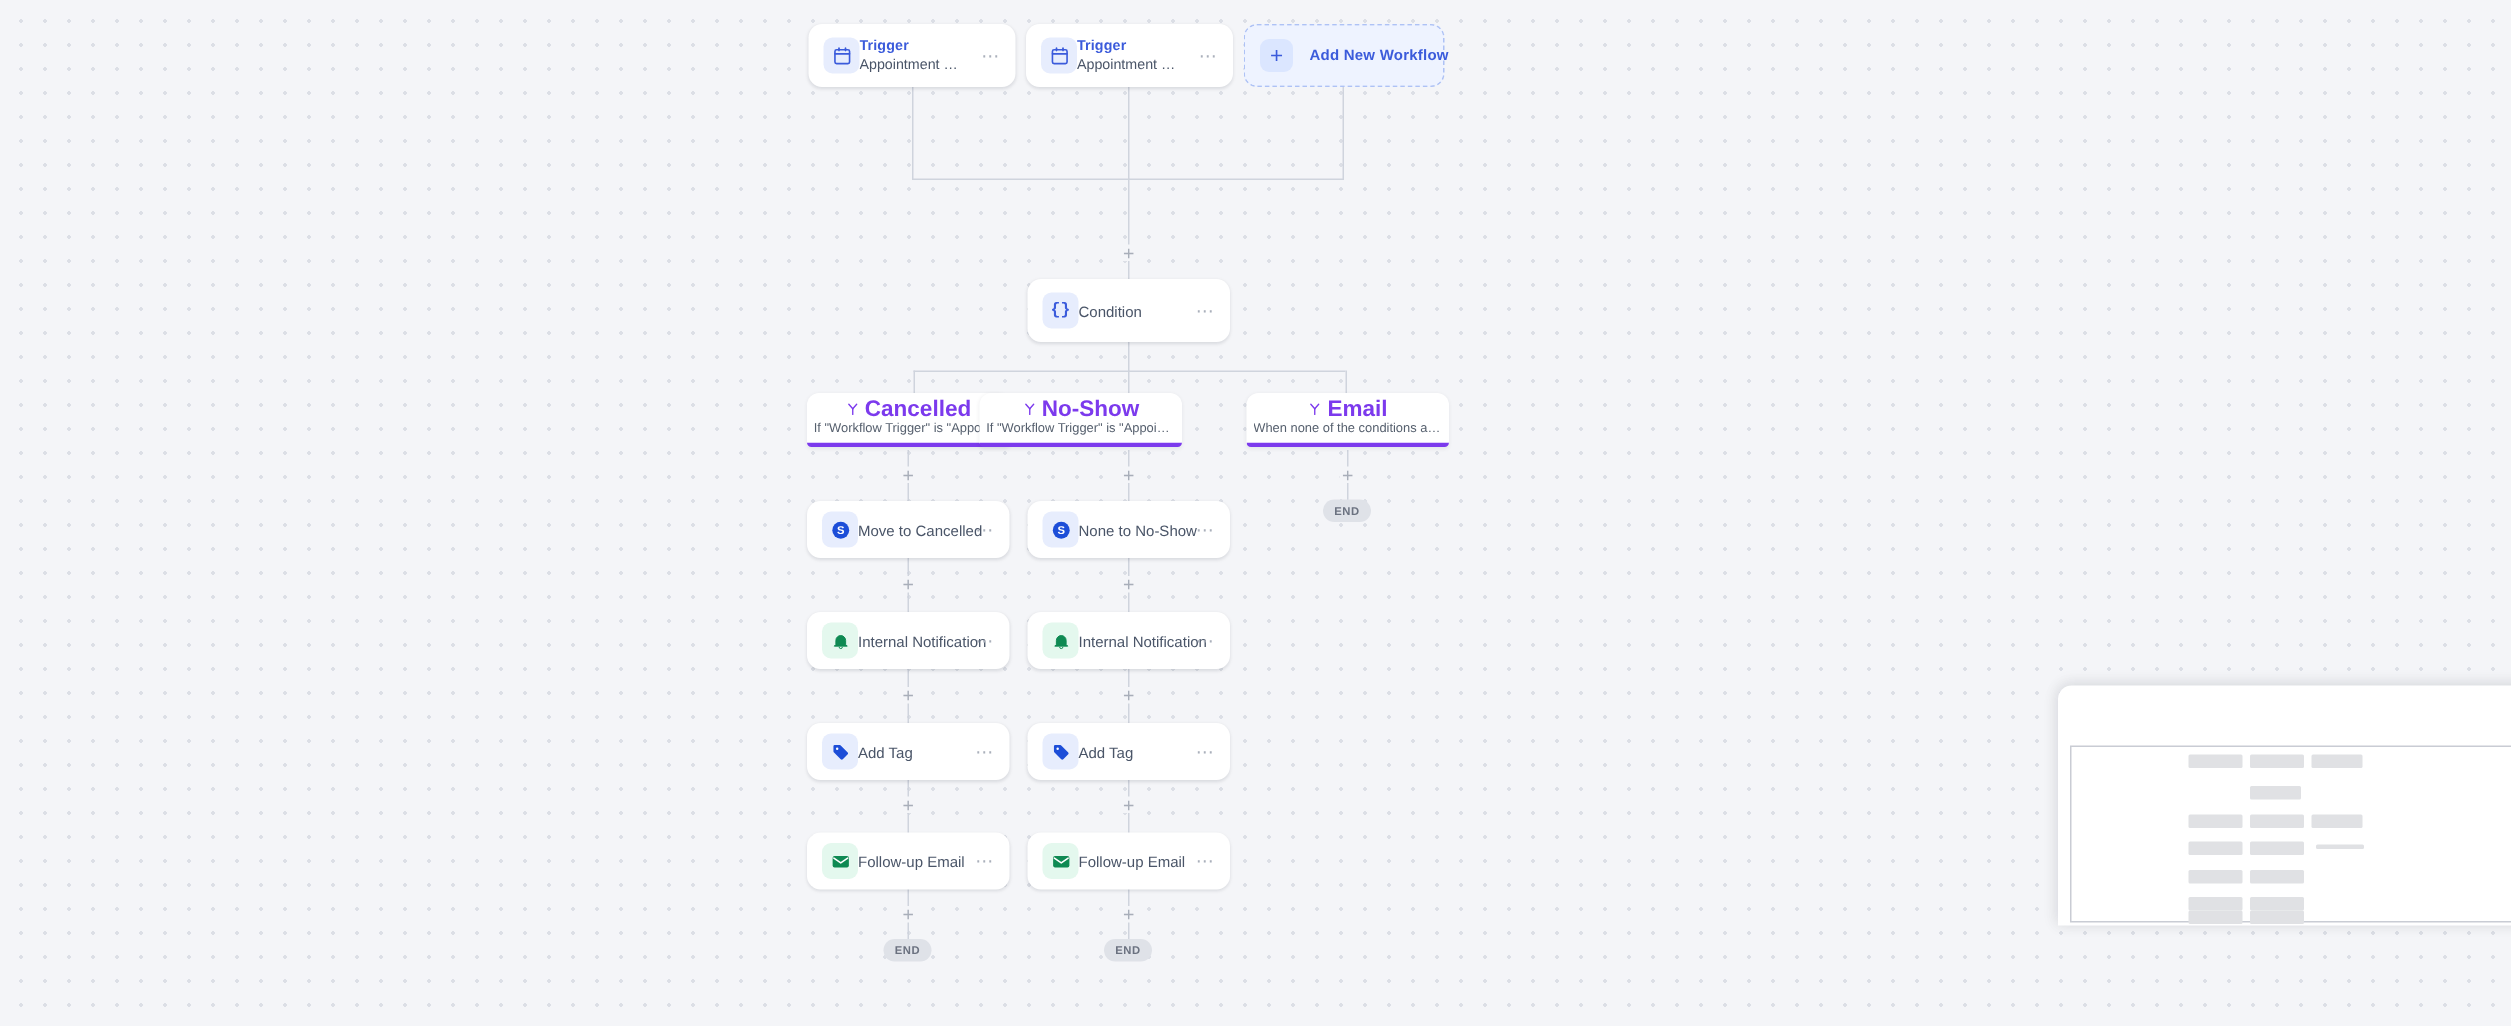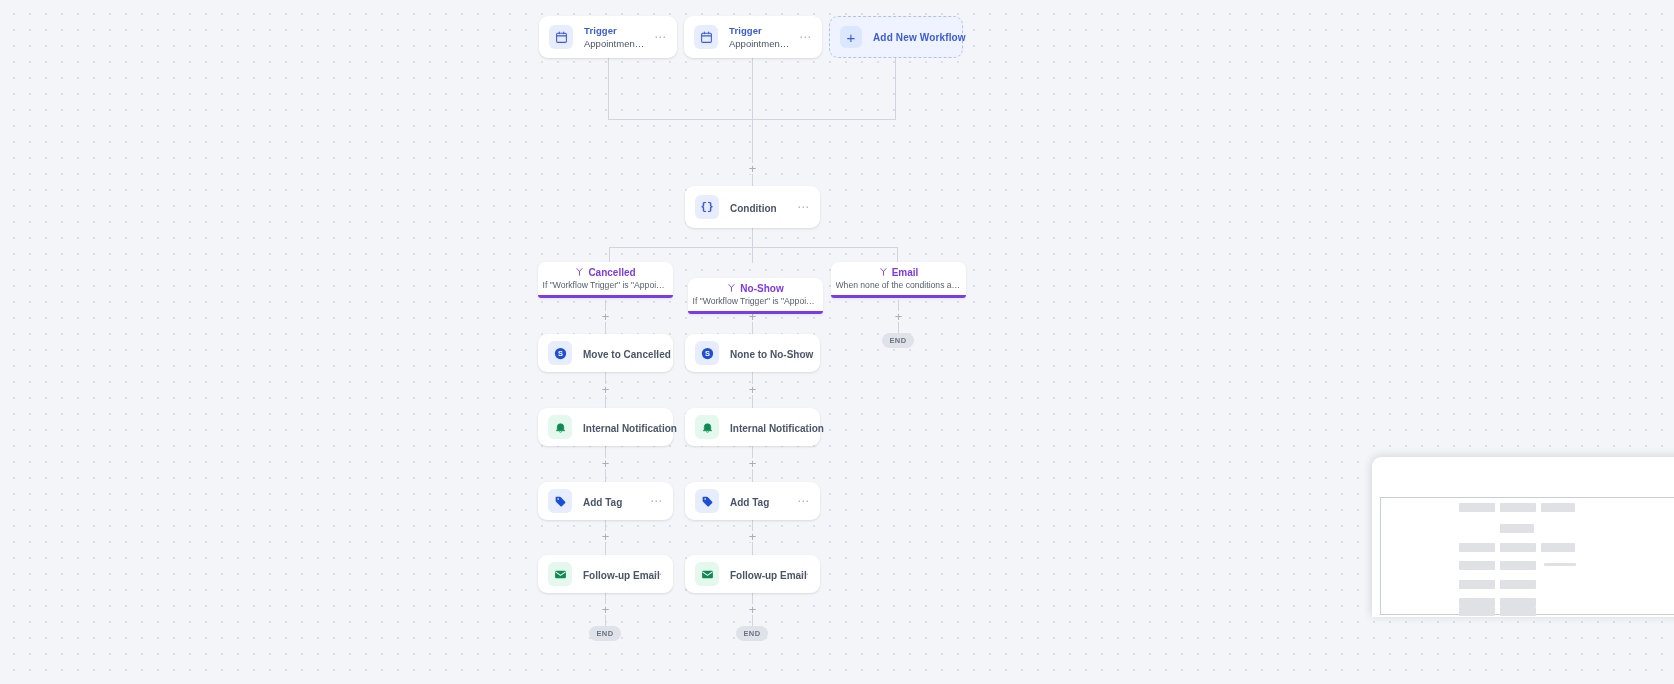--- a/index.html
+++ b/index.html
@@ -28,33 +28,33 @@
     box-sizing: border-box;
     z-index: 5;
   }
   .node-icon {
     width: 24px; height: 24px;
     border-radius: 6px;
     display: flex; align-items: center; justify-content: center;
     flex: 0 0 auto;
   }
   .node-icon svg { display:block; }
-  .node-body { flex: 1 1 auto; min-width: 0; margin-left: 11px; }
+  .node-body { flex: 1 1 auto; min-width: 0; }
   .node-title {
     font-size: 9.5px; line-height: 12px; color: #3b5bdb; font-weight: 600;
     letter-spacing: .1px;
     white-space: nowrap; overflow: hidden; text-overflow: ellipsis;
   }
   .node-sub {
     font-size: 9.5px; line-height: 13px; color: #4a5568;
     white-space: nowrap; overflow: hidden; text-overflow: ellipsis;
   }
   .node-single {
     font-size: 10px; color: #4a5568; line-height: 14px;
-    white-space: nowrap; overflow: hidden; text-overflow: ellipsis; font-weight: bold;
+    white-space: nowrap; overflow: hidden; text-overflow: ellipsis;
   }
   .dots {
     flex: 0 0 auto; width: 16px; text-align: right;
     color: #aab0bb; font-size: 12px; line-height: 8px;
     letter-spacing: .8px; user-select:none;
     margin-left: 6px;
   }
 
   
   .trigger { width: 138px; height: 42px; padding: 0 10px; top: 16px; }
@@ -97,21 +97,21 @@
     box-shadow: 0 1px 3px rgba(16,24,40,.07);
     top: 262px;
     display: flex; flex-direction: column;
     align-items: center; justify-content: center;
     box-sizing: border-box;
     z-index: 5;
   }
   .branch.none-branch { border-bottom-color: #7c3aed; }
   .branch-head {
     display: flex; align-items: center; gap: 4px;
-    font-size: 10px; font-weight: 600; color: #7c3aed; line-height: 12px;
+    font-size: 15px; font-weight: 600; color: #7c3aed; line-height: 12px;
   }
   .branch-sub {
     font-size: 8.6px; color: #555f6d; line-height: 12px;
     max-width: 126px; white-space: nowrap; overflow: hidden; text-overflow: ellipsis;
     text-align: center;
   }
 
   
   .action { width: 135px; height: 38px; padding: 0 10px; }
 
@@ -246,21 +246,21 @@
           <path d="M12 22V12"></path>
             <path d="M12 12 L5 4"></path>
             <path d="M12 12 L19 4"></path>
         </svg>
       </span>
       <span>Cancelled</span>
     </span>
     <span class="branch-sub">If "Workflow Trigger" is "Appointment...</span>
   </div>
 
-  <div class="branch" style="left:688px;margin-top:16px;">
+  <div class="branch" style="left:653px;">
     <span class="branch-head">
       <span>
         <svg width="9" height="9" viewBox="0 0 24 24" fill="none" stroke="#7c3aed" stroke-width="2.4" stroke-linecap="round">
           <path d="M12 22V12"></path>
             <path d="M12 12 L5 4"></path>
             <path d="M12 12 L19 4"></path>
         </svg>
       </span>
       <span>No-Show</span>
     </span>

